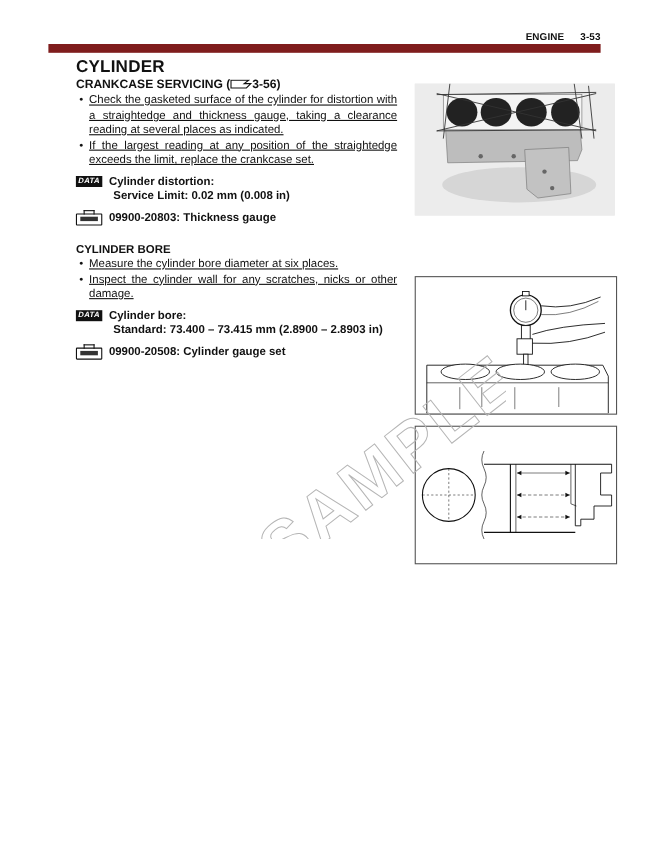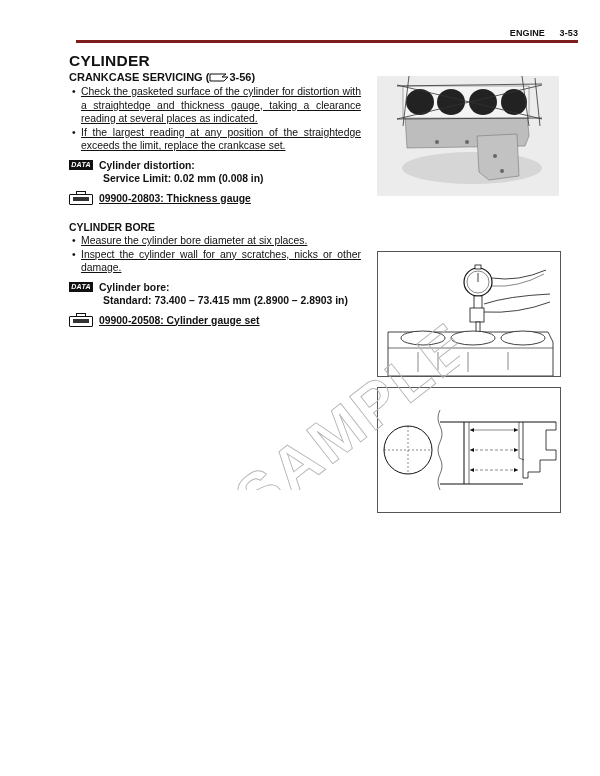--- a/index.html
+++ b/index.html
@@ -1,33 +1,33 @@
 <!DOCTYPE html>
 <html><head>
   <meta charset="utf-8">
   <style>
     html, body { margin: 0; padding: 0; background: #ffffff; }
     body { width: 600px; height: 776px; position: relative; overflow: hidden; font-family: "Liberation Sans", sans-serif; color: #111; }
-    .header { position: absolute; left: 76px; top: 24px; width: 502px; height: 16px; border-bottom: 3px solid #7f1d1d; }
+    .header { position: absolute; left: 44px; top: 24px; width: 502px; height: 16px; border-bottom: 8px solid #7f1d1d; }
     .header .right { position: absolute; right: 0; top: 4px; font-size: 9px; font-weight: bold; letter-spacing: 0.1px; }
     .header .right span + span { margin-left: 12px; }
     .col { position: absolute; left: 69px; top: 52px; width: 292px; font-size: 10.4px; line-height: 13.5px; }
     .h1 { font-size: 15.5px; font-weight: bold; line-height: 17px; margin: 0; letter-spacing: 0.2px; }
     .h2 { font-size: 11px; font-weight: bold; margin: 1px 0 0 0; line-height: 14px; }
     .h3 { font-size: 10.4px; font-weight: bold; margin: 2px 0 0 0; line-height: 13px; }
     .bullet { position: relative; padding-left: 12px; text-align: justify; text-decoration: underline; }
     .bullet::before { content: "\2022"; position: absolute; left: 3px; top: 0; }
     .spec { position: relative; padding-left: 30px; font-weight: bold; margin-top: 6px; }
     .spec .icon { position: absolute; left: 0; top: 1px; }
     .spec .indent { padding-left: 4px; display: block; }
     .data-icon { display: inline-block; width: 24px; height: 10px; background: #111; color: #fff; font-size: 7px; font-weight: bold; line-height: 10px; text-align: center; letter-spacing: 0.3px; font-style: italic; }
     .tool-icon { display: inline-block; width: 22px; height: 9px; border: 1.5px solid #111; border-radius: 1px; position: relative; background: #fff; }
     .tool-icon::before { content: ""; position: absolute; left: 6px; top: -4px; width: 8px; height: 3px; border: 1.5px solid #111; border-bottom: none; }
     .tool-icon::after { content: ""; position: absolute; left: 3px; top: 2px; width: 16px; height: 4px; background: #333; }
-    .tool-row { position: relative; padding-left: 30px; font-weight: bold; margin-top: 6px; text-decoration: underline; }
+    .tool-row { position: relative; padding-left: 30px; font-weight: bold; margin-top: 6px; }
     .tool-row .icon { position: absolute; left: 0; top: 2px; }
     .section-gap { height: 14px; }
     .ref-icon { display: inline-block; vertical-align: -1px; }
     .fig { position: absolute; border: 1.5px solid #555; background: #fff; overflow: hidden; }
     .photo { position: absolute; left: 377px; top: 76px; width: 182px; height: 120px; background: #ececec; }
     .fig2 { left: 377px; top: 251px; width: 182px; height: 124px; }
     .fig3 { left: 377px; top: 387px; width: 182px; height: 124px; }
     .watermark { position: absolute; left: 160px; top: 270px; width: 300px; height: 220px; pointer-events: none; }
   </style>
 </head>

